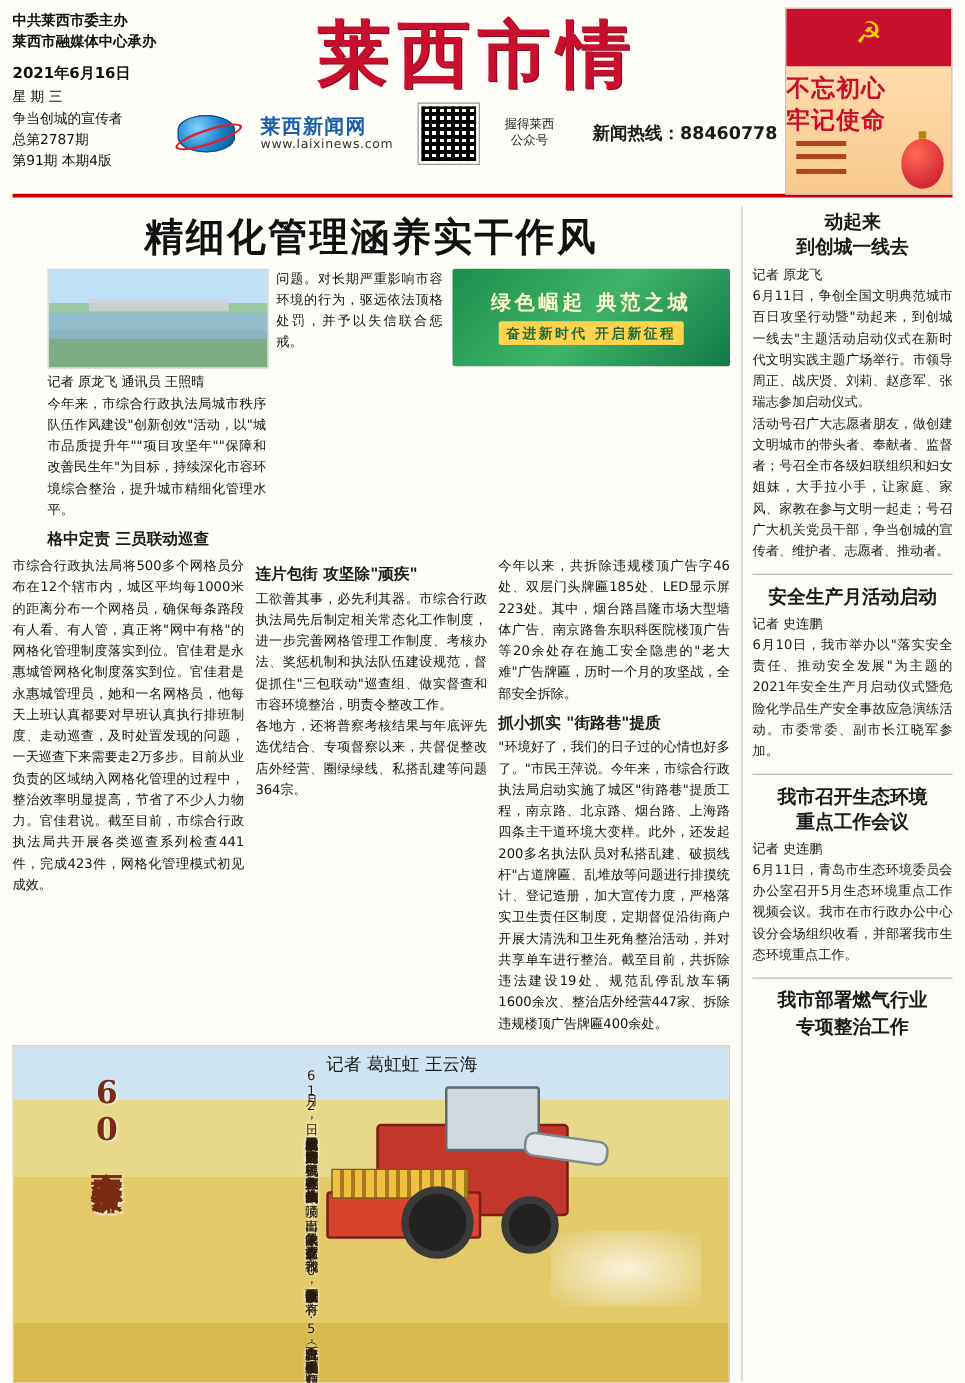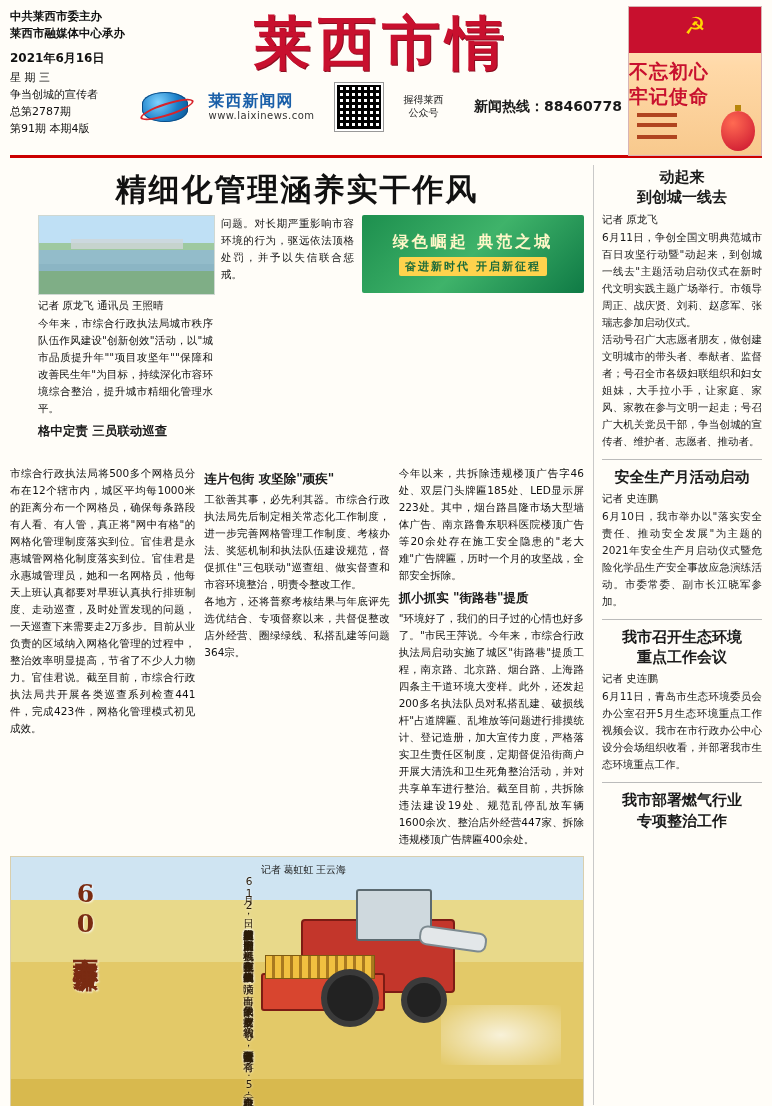--- a/index.html
+++ b/index.html
@@ -73,21 +73,21 @@
 
   .txtcol{font-size:10.5px;line-height:1.62;text-align:justify;color:#111;}
   .byline{font-size:10.5px;color:#111;margin:4px 0 2px;}
   .subhead{font-weight:bold;font-size:12.5px;margin:6px 0 3px;font-family:"DejaVu Serif","Liberation Serif",serif;}
 
   .banner{width:222px;height:78px;background:linear-gradient(135deg,#1d8f4e 0%,#3fb36a 50%,#0f7a45 100%);
      color:#fff;display:flex;flex-direction:column;align-items:center;justify-content:center;gap:4px;border-radius:2px;}
   .banner .b1{font-size:16px;font-weight:bold;letter-spacing:3px;color:#fff7c8;font-family:"DejaVu Serif","Liberation Serif",serif;}
   .banner .b2{font-size:11px;letter-spacing:2px;background:#ffd34d;color:#1d6b3a;padding:2px 6px;border-radius:2px;font-weight:bold;}
 
-  .cols3{display:flex;gap:9px;margin-top:22px;}
+  .cols3{display:flex;gap:9px;margin-top:2px;}
   .cols3 > div{flex:1;}
 
   
   .fieldwrap{position:relative;margin-top:8px;height:308px;border:1px solid #d9cfae;overflow:hidden;
     background:linear-gradient(180deg,#cfe4f2 0 14%,#e8d98a 14% 34%,#e3c968 34% 72%,#d8b94e 72% 100%);}
   .tractor{position:absolute;left:250px;top:28px;width:230px;height:150px;}
   .tr-body{position:absolute;left:40px;top:34px;width:150px;height:70px;background:#c3362b;border:2px solid #7d1c14;border-radius:4px;}
   .tr-cab{position:absolute;left:95px;top:4px;width:72px;height:48px;background:#cfd9de;border:2px solid #5c6a70;border-radius:3px;}
   .tr-pipe{position:absolute;left:158px;top:44px;width:64px;height:16px;background:#e3e7e9;border:2px solid #7d8a90;border-radius:8px;transform:rotate(8deg);}
   .tr-head{position:absolute;left:0px;top:88px;width:120px;height:34px;background:#d8452f;border:2px solid #7d1c14;border-radius:3px;}
@@ -195,21 +195,21 @@
         <div>
           <div class="txtcol">今年以来，共拆除违规楼顶广告字46处、双层门头牌匾185处、LED显示屏223处。其中，烟台路昌隆市场大型墙体广告、南京路鲁东职科医院楼顶广告等20余处存在施工安全隐患的"老大难"广告牌匾，历时一个月的攻坚战，全部安全拆除。</div>
           <div class="subhead">抓小抓实 "街路巷"提质</div>
           <div class="txtcol">"环境好了，我们的日子过的心情也好多了。"市民王萍说。今年来，市综合行政执法局启动实施了城区"街路巷"提质工程，南京路、北京路、烟台路、上海路四条主干道环境大变样。此外，还发起200多名执法队员对私搭乱建、破损线杆"占道牌匾、乱堆放等问题进行排摸统计、登记造册，加大宣传力度，严格落实卫生责任区制度，定期督促沿街商户开展大清洗和卫生死角整治活动，并对共享单车进行整治。截至目前，共拆除违法建设19处、规范乱停乱放车辆1600余次、整治店外经营447家、拆除违规楼顶广告牌匾400余处。</div>
         </div>
       </div>
 
       <div class="fieldwrap">
         <div class="vtitle">60余万亩小麦开镰</div>
         <div class="vtext">6月12日，在夏格庄镇索兰自然村的麦田里，广阔的田野上麦浪翻滚、机械轰鸣，收割机正在有序作业，金灿灿的麦粒从收割机中"喷涌"而出，一派丰收的景象。据麦夏收前夕，我市约60万亩于麦陆续开镰收割，将有9.5万台台（套）农机上阵，确保夏粮丰收到手、颗粒归仓。</div>
-        <div style="position:absolute;left:250px;top:6px;font-size:10px;font-family:Liberation Serif, serif;">记者 葛虹虹 王云海</div>
+        <div style="position:absolute;left:250px;top:6px;font-size:14px;">记者 葛虹虹 王云海</div>
         <div class="tractor">
           <div class="dust"></div>
           <div class="tr-body"></div>
           <div class="tr-cab"></div>
           <div class="tr-pipe"></div>
           <div class="tr-head"></div>
           <div class="tr-reel"></div>
           <div class="wheel w1"></div>
           <div class="wheel w2"></div>
         </div>

